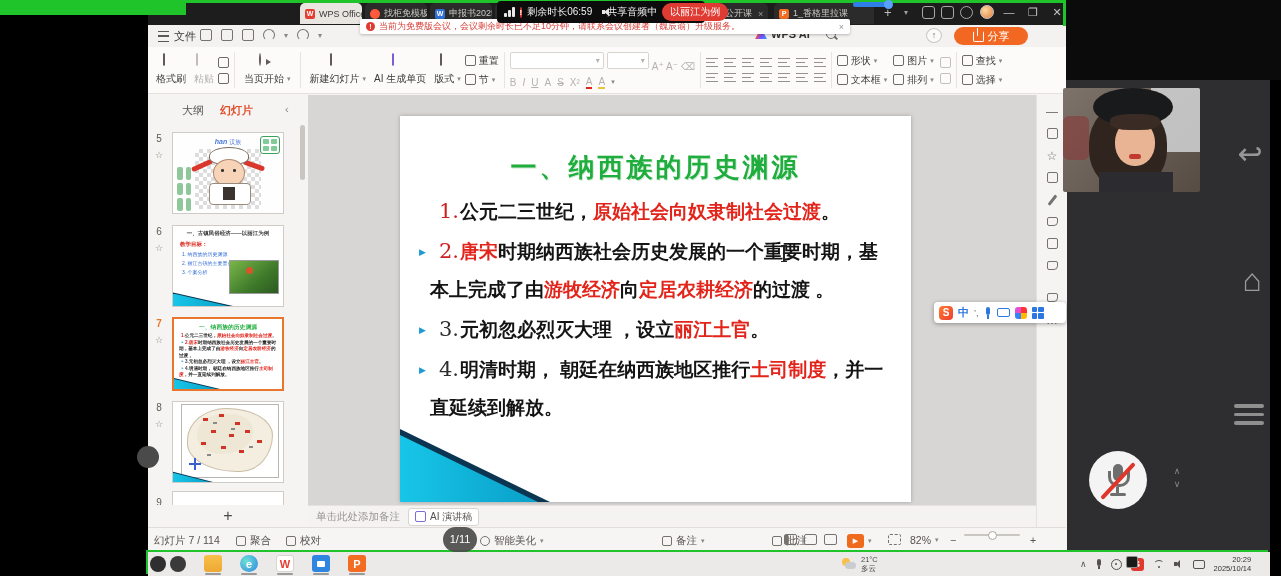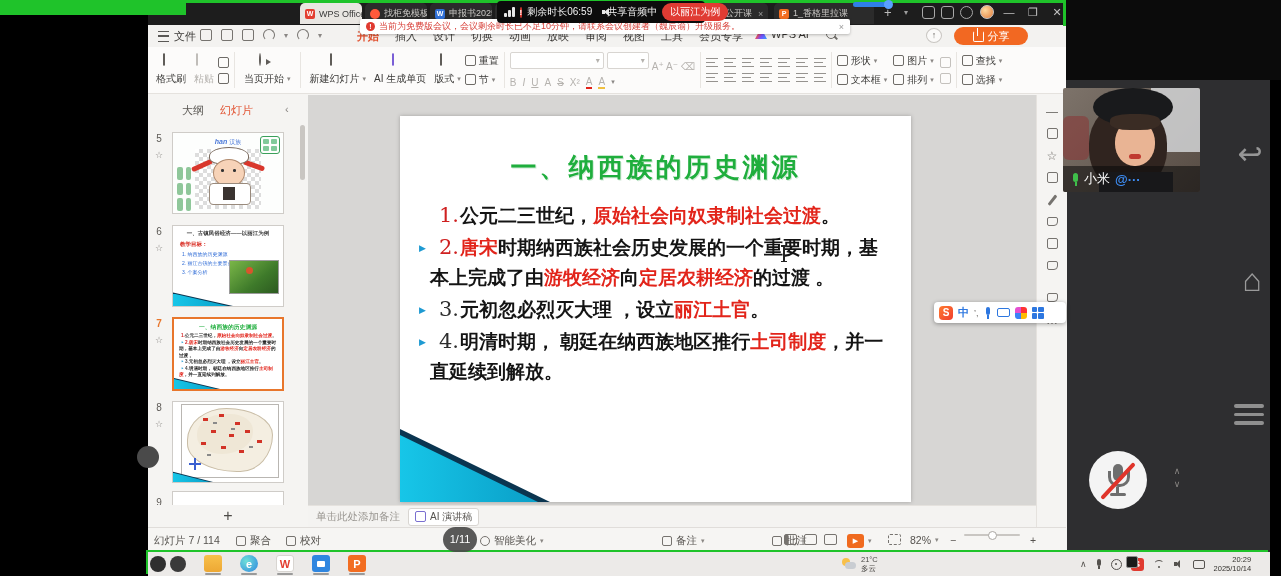--- a/index.html
+++ b/index.html
@@ -89,21 +89,21 @@
   .mfile{position:absolute;left:10px;top:4px;font-size:11px;color:#3c3a37;display:flex;gap:5px;align-items:center;}
   .hamb{width:11px;height:9px;display:inline-block;border-top:1.5px solid #5a5855;border-bottom:1.5px solid #5a5855;position:relative;}
   .hamb::after{content:"";position:absolute;left:0;top:3px;width:11px;height:1.5px;background:#5a5855;}
   .qicons{position:absolute;left:52px;top:4px;display:flex;gap:9px;align-items:center;}
   .qi{width:12px;height:12px;border:1.2px solid #76736f;border-radius:2px;box-sizing:border-box;}
   .qi.round{border-radius:50%;border-bottom-color:transparent;}
   .qcaret{color:#8a8784;font-size:8px;}
   .menus{position:absolute;left:209px;top:4px;display:flex;gap:16px;font-size:11px;color:#3c3a37;white-space:nowrap;}
   .menus .mi.active{color:#e1502e;font-weight:bold;position:relative;}
   .menus .mi.active::after{content:"";position:absolute;left:2px;right:2px;bottom:-5px;height:2.5px;background:#e1502e;}
-  .wpsai{position:absolute;left:607px;top:3px;display:flex;gap:4px;align-items:flex-start;font-size:11px;font-weight:normal;color:#35332f;}
+  .wpsai{position:absolute;left:607px;top:3px;display:flex;gap:4px;align-items:flex-start;font-size:11px;font-weight:bold;color:#35332f;}
   .ailogo{width:12px;height:11px;background:linear-gradient(120deg,#ff4f3e 30%,#7a4fff 60%,#2fa0ff);clip-path:polygon(0 100%,50% 0,100% 100%);}
   .msearch{position:absolute;left:678px;top:4px;width:12px;height:12px;}
   .msearch::before{content:"";position:absolute;left:0;top:0;width:8px;height:8px;border:1.5px solid #6e6b67;border-radius:50%;}
   .msearch::after{content:"";position:absolute;left:8px;top:8px;width:4px;height:1.5px;background:#6e6b67;transform:rotate(45deg);}
   .cloudup{position:absolute;left:778px;top:3px;width:16px;height:15px;border:1.2px solid #c9c6c2;border-radius:50%;box-sizing:border-box;color:#6e6b67;font-size:9px;text-align:center;line-height:13px;background:#fbfaf9;}
   .sharebtn{position:absolute;left:806px;top:2px;width:74px;height:18px;background:#f26822;border-radius:9px;color:#fff;font-size:11px;display:flex;align-items:center;justify-content:center;gap:4px;}
   .sharebtn .shic{width:9px;height:9px;border:1.3px solid #fff;border-radius:2px;border-top-color:transparent;position:relative;}
   .sharebtn .shic::after{content:"";position:absolute;left:3px;top:-4px;width:1.3px;height:8px;background:#fff;}
 
   
@@ -124,21 +124,21 @@
   .fontsel{display:flex;gap:3px;}
   .fsel{border:1px solid #d8d5d1;border-radius:2px;background:#fff;height:15px;display:flex;align-items:center;justify-content:flex-end;padding:0 3px;color:#b5b2ae;font-size:8px;}
   .fmtglyphs{display:flex;gap:6px;font-size:10px;color:#b5b2ae;align-items:center;margin-top:4px;}
   .pgrid{display:flex;flex-direction:column;gap:5px;}
   .prow{display:flex;gap:6px;}
   .pic{width:12px;height:10px;display:flex;flex-direction:column;justify-content:space-between;}
   .pic i{display:block;height:1.4px;background:#96938f;}
   .pic i:nth-child(2){width:75%;}
   .sideheader{position:absolute;left:0;top:95px;width:160px;height:30px;background:#f5f4f2;}
   .stab{position:absolute;top:8px;font-size:11px;color:#5c5955;}
-  .stab.active{color:#e1502e;border-bottom:2px solid #701a75;padding-bottom:10px;}
+  .stab.active{color:#e1502e;border-bottom:2px solid #701a75;padding-bottom:10px;font-weight:bold;}
   .scollapse{position:absolute;left:137px;top:8px;color:#8a8784;font-size:11px;}
   .sidepanel{position:absolute;left:0px;top:125px;width:160px;height:380px;background:#f5f4f2;overflow:hidden;}
   .sscroll{position:absolute;left:152px;top:0px;width:5px;height:55px;background:#c9c6c2;border-radius:3px;}
   .thumbnum{position:absolute;font-size:10px;color:#5c5955;width:14px;text-align:center;}
   .thumbnum.cur{color:#e8762c;font-weight:bold;}
   .thumbstar{position:absolute;font-size:9px;color:#8a8784;width:14px;text-align:center;}
   .thumb{position:absolute;left:24px;width:112px;background:#fff;border:1px solid #cfccc8;box-sizing:border-box;overflow:hidden;}
   .thumb.sel{border:2px solid #e8762c;}
   .wave{position:absolute;left:0;bottom:0;pointer-events:none;}
   .wave .w1{position:absolute;left:0;bottom:0;width:100%;height:100%;background:#0b3550;clip-path:polygon(0 15%,100% 100%,0 100%);}
@@ -188,21 +188,21 @@
   .compass::before{content:"";position:absolute;left:5px;top:0;width:2px;height:12px;background:#3a5fd0;}
   .compass::after{content:"";position:absolute;left:0;top:5px;width:12px;height:2px;background:#3a5fd0;}
 
   .addslide{position:absolute;left:0;top:505px;width:160px;height:22px;background:#f5f4f2;text-align:center;font-size:16px;color:#4c4a47;line-height:22px;}
   .handle{left:137px;top:446px;width:22px;height:22px;background:#4a4a4a;border-radius:50%;z-index:30;}
 
   
   .canvas{position:absolute;left:160px;top:95px;width:728px;height:410px;background:#d7d6d4;}
   .slide{position:absolute;left:92px;top:21px;width:511px;height:386px;background:#fff;box-shadow:0 0 4px rgba(0,0,0,.25);}
   .slide-title{position:absolute;left:0;top:34px;width:100%;text-align:center;font-size:26px;font-weight:bold;color:#1fae3d;letter-spacing:3px;text-shadow:1px 1px 0 rgba(180,220,190,.6);}
-  .slide-items{position:absolute;left:30px;top:84px;width:462px;font-size:19px;font-weight:bold;color:#141414;line-height:30px;}
+  .slide-items{position:absolute;left:30px;top:76px;width:462px;font-size:19px;font-weight:bold;color:#141414;line-height:38px;}
   .slide-items .s-item{position:relative;text-indent:9px;margin-bottom:1px;}
   .slide-items .s-item.m::before{content:"▶";position:absolute;left:-11px;top:1px;font-size:9px;color:#1e9ad2;text-indent:0;}
   .slide-items .num{font-family:"DejaVu Serif",serif;font-weight:normal;font-size:21px;color:#2e2e2e;margin-right:1px;}
   .slide-items .num.red{color:#cf2020;}
   .slide-items .red{color:#e2241a;}
   .slide .wave{width:150px;height:86px;}
   .cursor-ibeam{left:635px;top:245px;width:1.5px;height:17px;background:#222;z-index:20;}
   .cursor-ibeam::before,.cursor-ibeam::after{content:"";position:absolute;left:-2.5px;width:6.5px;height:1.5px;background:#222;}
   .cursor-ibeam::before{top:0;} .cursor-ibeam::after{bottom:0;}
   .cscroll{position:absolute;left:862px;top:370px;width:14px;height:36px;color:#8a8784;font-size:9px;text-align:center;line-height:13px;}
@@ -301,25 +301,20 @@
 
   <div class="abs vtile">
     <span class="v-window"></span>
       <span class="v-red"></span>
       <span class="v-hair"></span>
       <span class="v-beret"></span>
     <span class="v-face"></span>
       <span class="v-bangs"></span>
       <span class="v-lips"></span>
       <span class="v-body"></span>
-    <div class="v-bar">
-      <span class="v-mic"></span>
-      <span class="v-name">小米</span>
-      <span class="v-at">@···</span>
-    </div>
   </div>
 
   <div class="abs win">
 
     <div class="tabbar">
       <div class="btab active" style="left:152px;width:62px;">
         <span class="ticon red">W</span>
         <span>WPS Office</span>
       </div>
       <div class="btab" style="left:217px;width:62px;">
@@ -364,32 +359,20 @@
         <span>文件</span>
       </div>
       <div class="qicons">
         <span class="qi"></span>
         <span class="qi"></span>
         <span class="qi"></span>
         <span class="qi round"></span>
         <span class="qcaret">▾</span>
         <span class="qi round"></span>
         <span class="qcaret">▾</span>
-      </div>
-      <div class="menus">
-        <span class="mi active">开始</span>
-        <span class="mi">插入</span>
-        <span class="mi">设计</span>
-        <span class="mi">切换</span>
-        <span class="mi">动画</span>
-        <span class="mi">放映</span>
-        <span class="mi">审阅</span>
-        <span class="mi">视图</span>
-        <span class="mi">工具</span>
-        <span class="mi">会员专享</span>
       </div>
       <div class="wpsai">
         <span class="ailogo"></span>
         <span>WPS AI</span>
       </div>
       <div class="msearch"></div>
       <div class="cloudup">↑</div>
       <div class="sharebtn">
         <span class="shic"></span>
         <span>分享</span>

